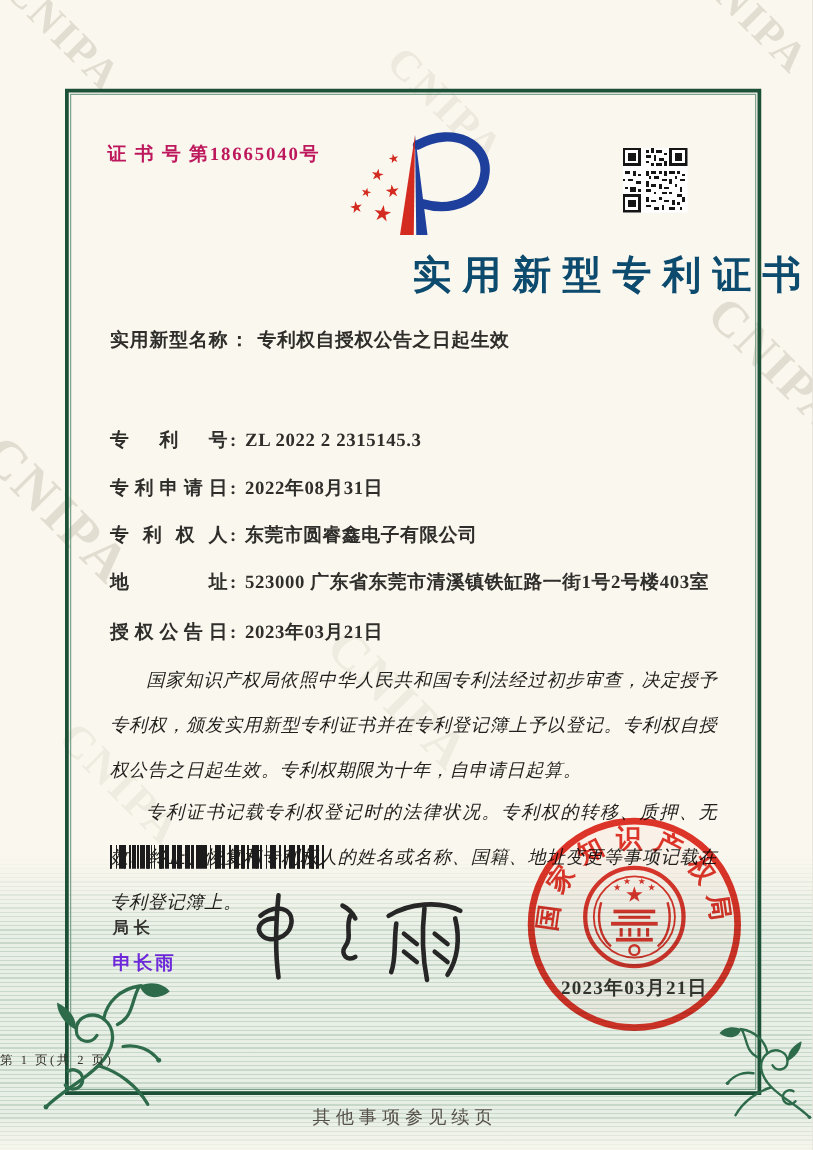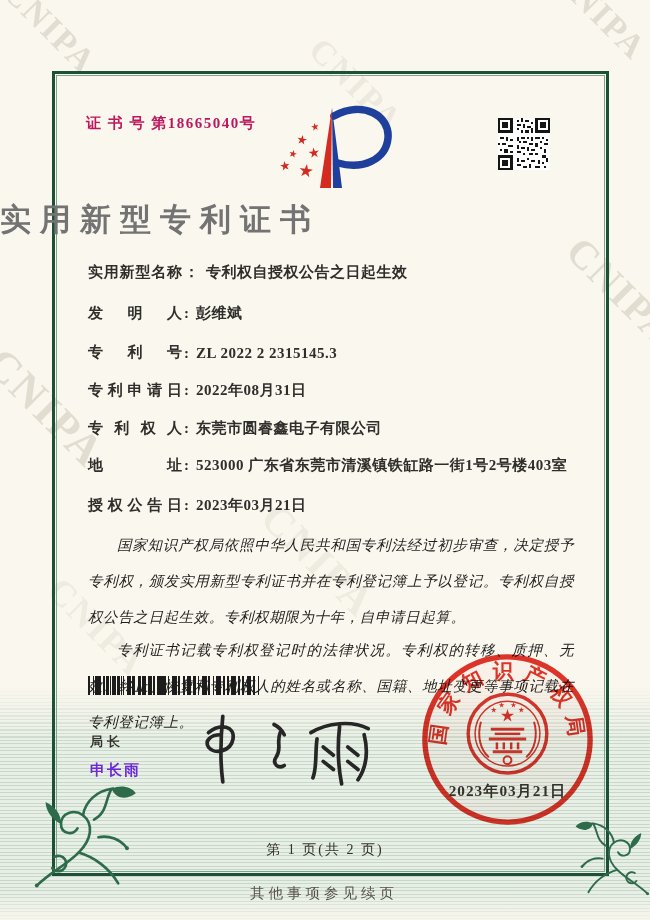--- a/index.html
+++ b/index.html
@@ -37,22 +37,22 @@
   .frame::after{
     content:'';position:absolute;inset:1px;border:1px solid #7fa48d;
   }
   .cert-number{
     position:absolute;left:86px;top:114px;font-size:15px;color:#be185d;
     letter-spacing:1.5px;font-weight:600;
   }
   .logo{position:absolute;left:268px;top:102px;width:124px;height:92px;}
   .qr{position:absolute;left:498px;top:118px;width:52px;height:52px;}
   .title{
-    position:absolute;left:0;top:199px;width:650px;text-align:left;
-    font-size:31px;font-weight:bold;letter-spacing:9px;color:#737373;
+    position:absolute;left:0;top:199px;width:650px;text-align:right;
+    font-size:31px;font-weight:bold;letter-spacing:9px;color:#0c4a6e;
   }
   .field-row{position:absolute;left:88px;font-size:15px;font-weight:bold;white-space:nowrap;}
   .flabel{display:inline-block;width:94px;text-align:justify;text-align-last:justify;vertical-align:bottom;}
   .fcolon{display:inline-block;margin:0 7px 0 2px;}
   .fvalue{letter-spacing:0.5px;}
   .row0{top:263px;} .row1{top:304px;} .row2{top:343px;} .row3{top:381px;}
   .row4{top:419px;} .row5{top:456px;} .row6{top:496px;}
   .row7{top:496px;left:322px;}
   .body-par{
     position:absolute;left:88px;width:486px;font-size:14.5px;line-height:36px;
@@ -72,22 +72,22 @@
   }
   .sig-name{
     position:absolute;left:90px;top:761px;font-size:15px;font-weight:bold;
     font-family:"Liberation Sans",sans-serif;color:#6d28d9;letter-spacing:2px;
   }
   .sig-hand{position:absolute;left:192px;top:704px;width:205px;height:84px;}
   .seal{position:absolute;left:419px;top:651px;width:177px;height:177px;mix-blend-mode:multiply;opacity:.95;}
   .flourish-left{position:absolute;left:28px;top:780px;width:110px;height:110px;}
   .flourish-right{position:absolute;left:574px;top:814px;width:80px;height:86px;}
   .page-info{
-    position:absolute;left:0;top:841px;width:650px;text-align:center;
-    font-size:14px;color:#333127;letter-spacing:2px;
+    position:absolute;left:0;top:841px;width:650px;
+    font-size:10px;color:#333127;letter-spacing:2px;
   }
   .footer-note{
     position:absolute;left:0;top:884px;width:648px;text-align:center;
     font-size:14.5px;color:#56524a;letter-spacing:4px;
   }
 </style>
 </head>
 <body>
 
 <div class="page">
@@ -159,23 +159,20 @@
       M9 9h1v2H9z M11 9h2v1h-2z M14 9h1v1h-1z M16 9h1v2h-1z M18 9h2v1h-2z M21 9h1v1h-1z M23 10h1v1h-1z M10 11h1v1h-1z M12 11h2v1h-2z M15 12h2v1h-2z M18 12h1v2h-1z M20 11h1v1h-1z M22 12h2v1h-2z
       M9 13h1v2H9z M11 14h2v1h-2z M14 14h1v2h-1z M16 15h2v1h-2z M20 14h1v1h-1z M22 15h1v2h-1z M9 16h2v1H9z M12 17h1v1h-1z M15 17h2v1h-2z M18 17h1v1h-1z M21 18h2v1h-2z
       M9 19h1v2H9z M11 20h2v1h-2z M14 19h1v1h-1z M16 20h2v1h-2z M19 20h1v2h-1z M21 21h1v1h-1z M9 22h2v1H9z M12 23h2v1h-2z M15 22h1v2h-1z M18 23h2v1h-2z M22 23h1v1h-1z M23 19h1v2h-1z"></path>
     </g>
   </svg>
 
   <div class="title">实用新型专利证书</div>
 
   <div class="field-row row0">
     <span class="flabel">实用新型名称</span><span class="fcolon">：</span><span class="fvalue">专利权自授权公告之日起生效</span>
-  </div>
-  <div class="field-row row1">
-    <span class="flabel">发明人</span><span class="fcolon">:</span><span class="fvalue">彭维斌</span>
   </div>
   <div class="field-row row2">
     <span class="flabel">专利号</span><span class="fcolon">:</span><span class="fvalue">ZL 2022 2 2315145.3</span>
   </div>
   <div class="field-row row3">
     <span class="flabel">专利申请日</span><span class="fcolon">:</span><span class="fvalue">2022年08月31日</span>
   </div>
   <div class="field-row row4">
     <span class="flabel">专利权人</span><span class="fcolon">:</span><span class="fvalue">东莞市圆睿鑫电子有限公司</span>
   </div>

